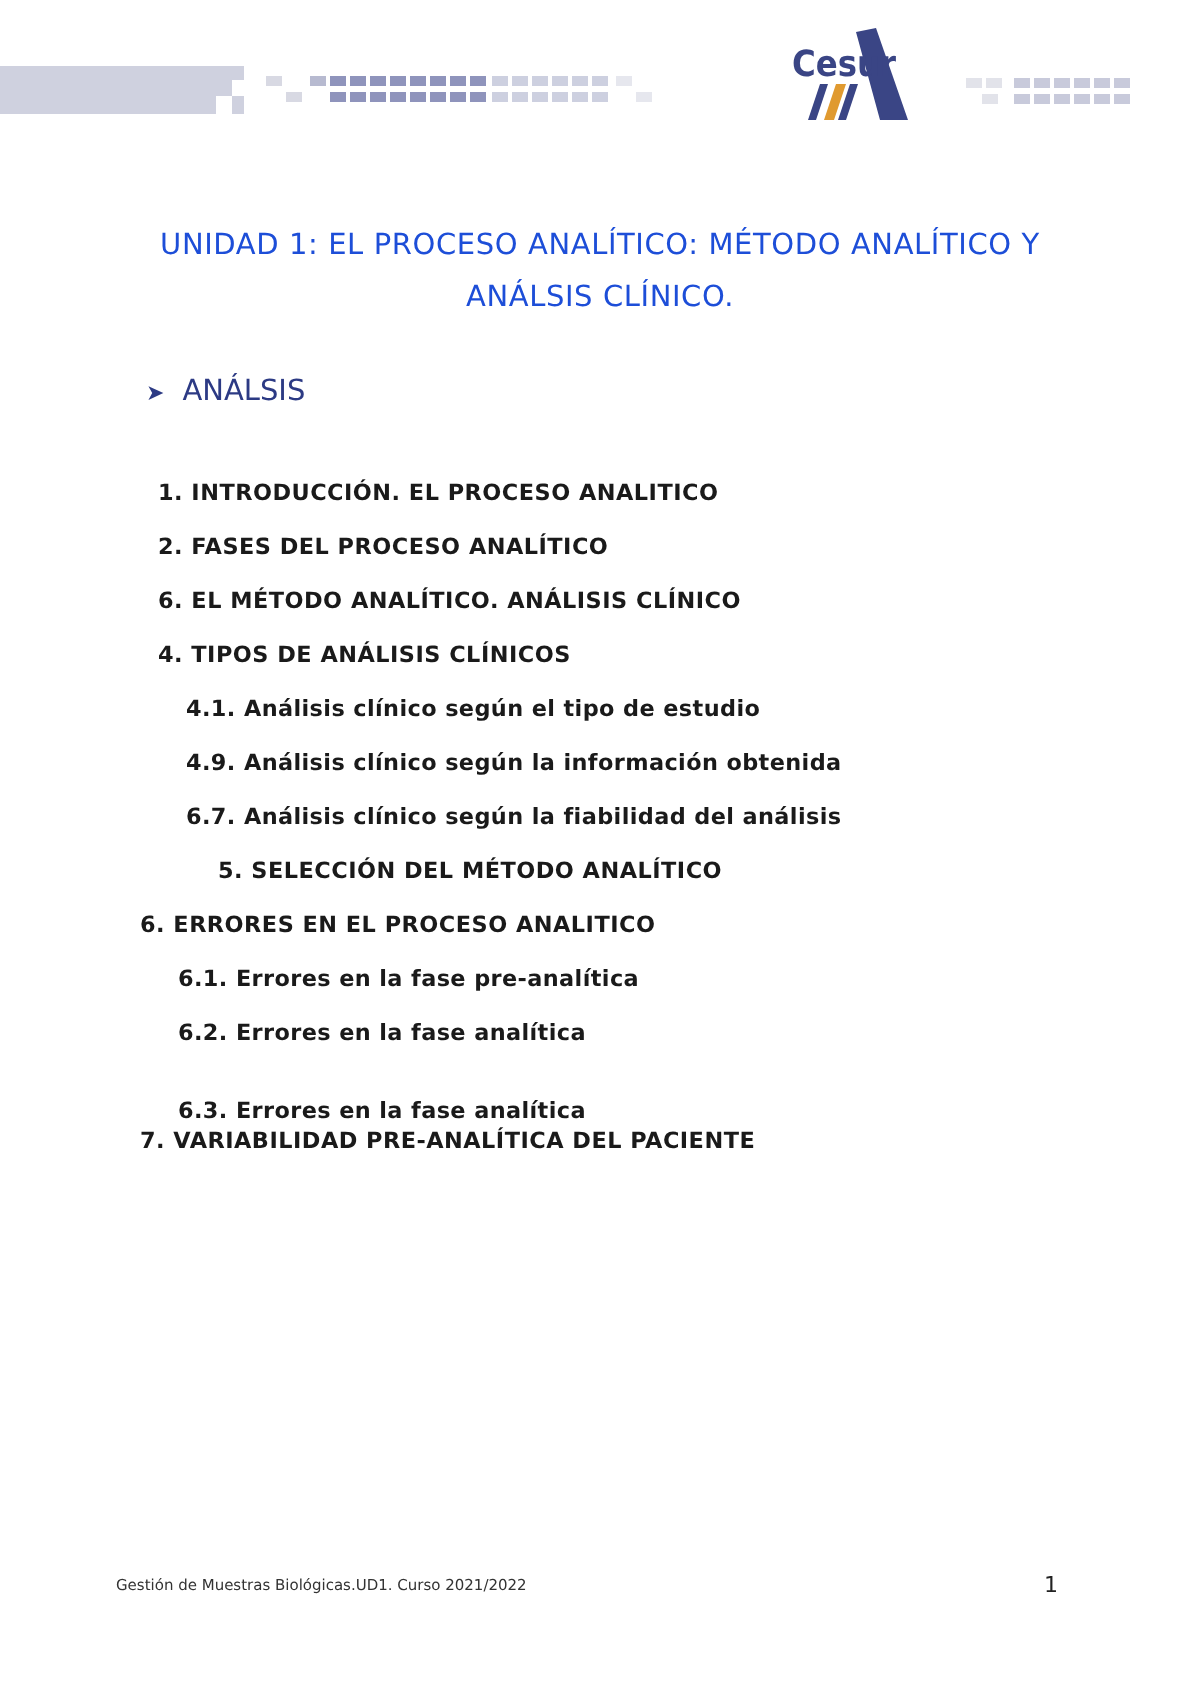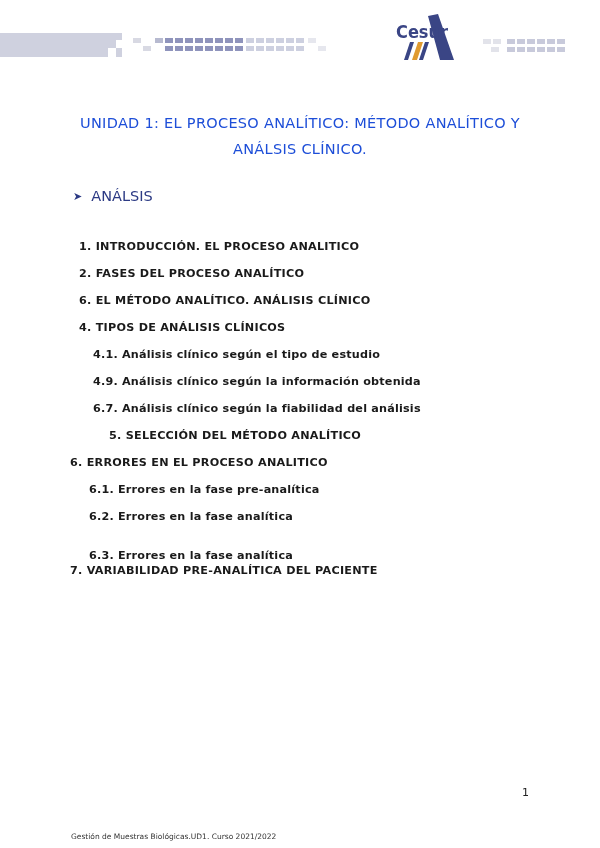--- a/index.html
+++ b/index.html
@@ -21,21 +21,21 @@
   .index-heading {
     position: absolute; left: 73px; top: 188px; color: #2c3a84; font-size: 14.5px;
     display: flex; align-items: center;
   }
   .index-heading .arrow { font-size: 11px; margin-right: 9px; }
   .toc-item {
     position: absolute; font-size: 11.2px; font-weight: bold; color: #1a1a1a;
     white-space: nowrap; letter-spacing: 0.25px;
   }
   .toc-item.sub { letter-spacing: 0.2px; }
-  .footer-text { position: absolute; left: 71px; top: 788px; font-size: 7.5px; color: #333; margin-top: 44px; }
+  .footer-text { position: absolute; left: 58px; top: 788px; font-size: 7.5px; color: #333; }
   .page-num { position: absolute; left: 522px; top: 786px; font-size: 11px; color: #222; }
 </style>
 </head>
 <body>
 
 <div class="header">
   <div class="band"></div>
   <div class="band-notch1"></div>
   <div class="band-notch2"></div>
   <div>

